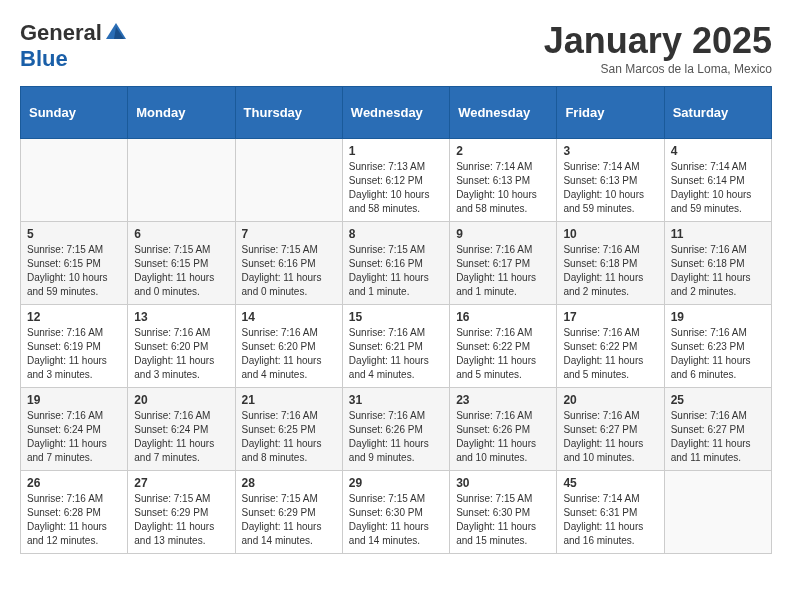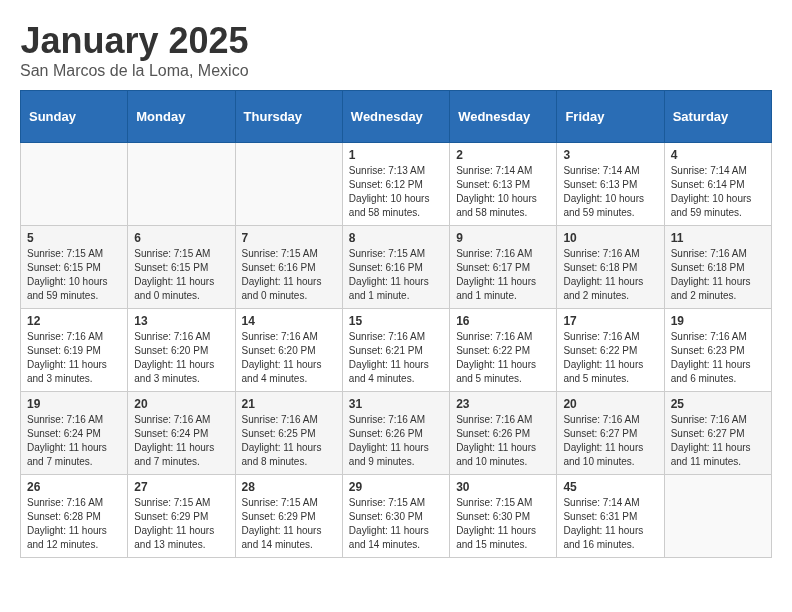--- a/index.html
+++ b/index.html
@@ -42,21 +42,21 @@
     }
     .title-section {
       text-align: right;
     }
     .month-title {
       font-size: 36px;
       font-weight: bold;
       color: #333;
     }
     .location-title {
-      font-size: 16px;
+      font-size: 12px;
       color: #555;
     }
     .calendar {
       width: 100%;
       border-collapse: collapse;
       border: 1px solid #ccc;
     }
     .calendar th {
       background-color: #2a6db5;
       color: white;
@@ -90,20 +90,30 @@
       color: #333;
     }
     .empty-cell {
       background: #f9f9f9 !important;
     }
   </style>
 </head>
 <body>
 
 <div class="header">
+  <div class="logo">
+    <div class="logo-text">
+      <span class="logo-general">General</span>
+      <svg class="logo-icon" viewBox="0 0 24 24">
+        <polygon points="12,2 22,18 2,18" fill="#2a6db5"></polygon>
+        <polygon points="12,6 20,18 10,18" fill="#1a4f8a"></polygon>
+      </svg>
+    </div>
+    <span class="logo-blue">Blue</span>
+  </div>
   <div class="title-section">
     <div class="month-title">January 2025</div>
     <div class="location-title">San Marcos de la Loma, Mexico</div>
   </div>
 </div>
 
 <table class="calendar">
   <thead>
     <tr>
     <th>Sunday</th>

